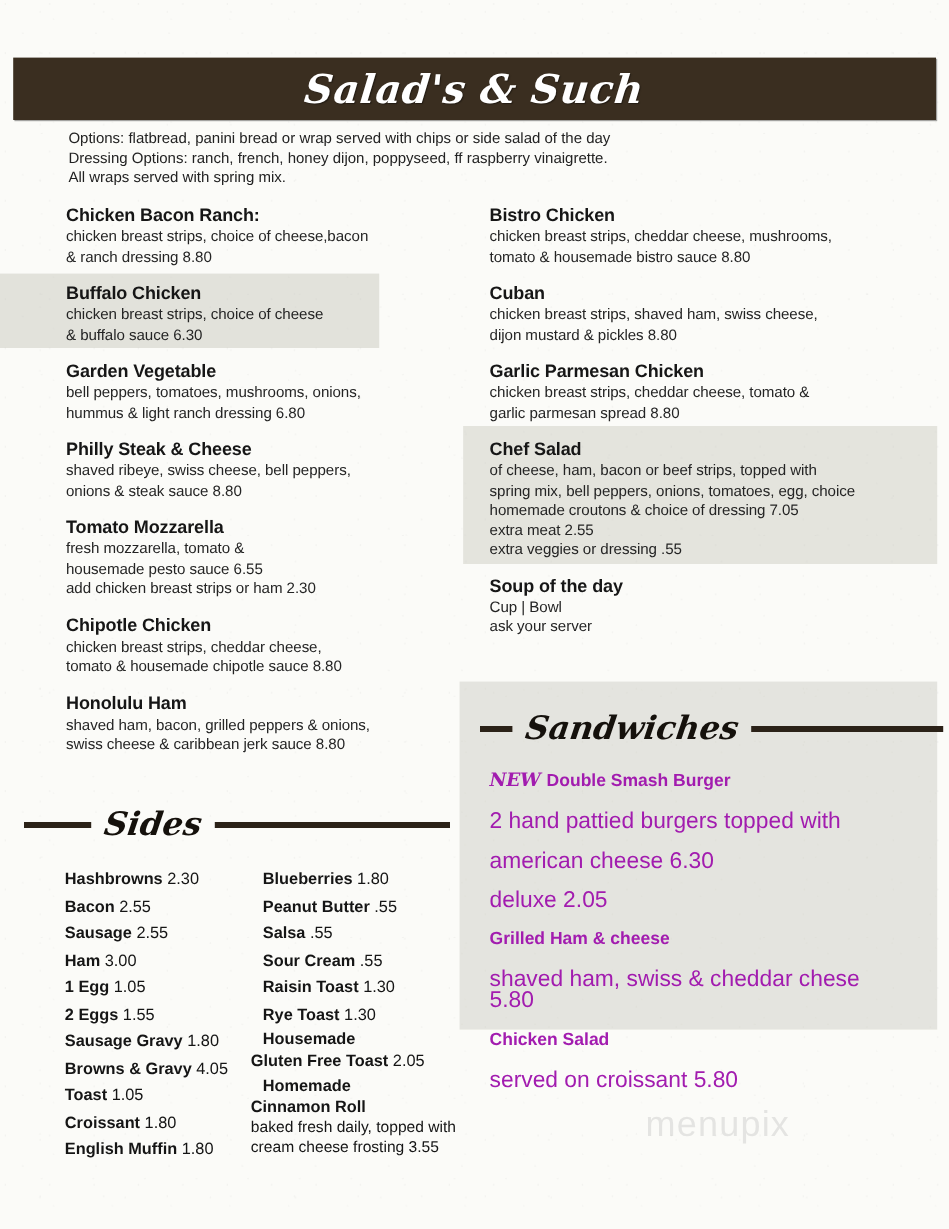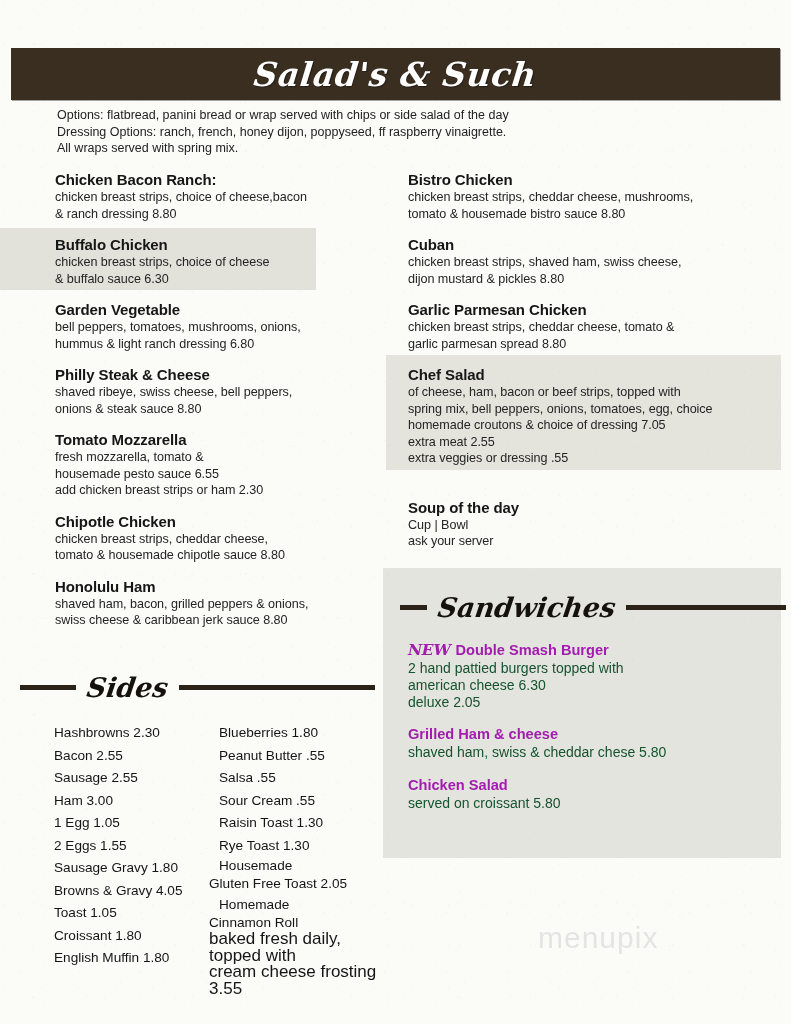--- a/index.html
+++ b/index.html
@@ -170,25 +170,25 @@
   }
   #sides-col-1 { left: 44px; width: 165px; }
   #sides-col-2 { left: 209px; width: 180px; }
 
   .side-row {
     font-size: 13.6px;
     line-height: 22.5px;
     white-space: nowrap;
     color: #151515;
   }
-  .side-name { font-weight: normal; padding-left: 10px; }
+  .side-name { font-weight: bold; padding-left: 10px; }
   .side-price { font-weight: normal; }
   .side-row.multiline { line-height: 17.5px; white-space: normal; margin-top: 0; margin-bottom: 4px; }
   .side-sub {
-    font-size: 17px;
+    font-size: 13px;
     font-weight: normal;
     line-height: 16.5px;
     display: block;
   }
 
   
   .sandwich-list {
     position: absolute;
     left: 408px;
     top: 640px;
@@ -203,23 +203,24 @@
   }
   .sw-new {
     font-family: "DejaVu Serif", serif;
     font-style: italic;
     font-weight: bold;
     font-size: 15.5px;
     letter-spacing: -0.3px;
     margin-right: 5px;
   }
   .sw-desc {
-    font-size: 14px;
+    font-size: 19px;
     line-height: 16.8px;
-    color: #14532d;
+    color: #a21caf;
+    margin-top: 16px;
   }
 
   
   .watermark {
     position: absolute;
     left: 538px;
     top: 921px;
     font-size: 30px;
     letter-spacing: 1px;
     color: rgba(120,120,120,0.17);
@@ -309,21 +310,21 @@
       <div class="item-desc">chicken breast strips, shaved ham, swiss cheese,</div>
       <div class="item-desc">dijon mustard &amp; pickles  8.80</div>
     </div>
 
     <div class="item">
       <div class="item-name">Garlic Parmesan Chicken</div>
       <div class="item-desc">chicken breast strips, cheddar cheese, tomato &amp;</div>
       <div class="item-desc">garlic parmesan spread  8.80</div>
     </div>
 
-    <div class="item" style="margin-bottom:31px;">
+    <div class="item" style="margin-bottom:12px;">
       <div class="item-name">Chef Salad</div>
       <div class="item-desc">of cheese, ham, bacon or beef strips, topped with</div>
       <div class="item-desc">spring mix, bell peppers, onions, tomatoes, egg, choice</div>
       <div class="item-desc">homemade croutons &amp; choice of dressing   7.05</div>
       <div class="item-desc">extra meat 2.55</div>
       <div class="item-desc">extra veggies or dressing .55</div>
     </div>
 
     <div class="item">
       <div class="item-name">Soup of the day</div>

